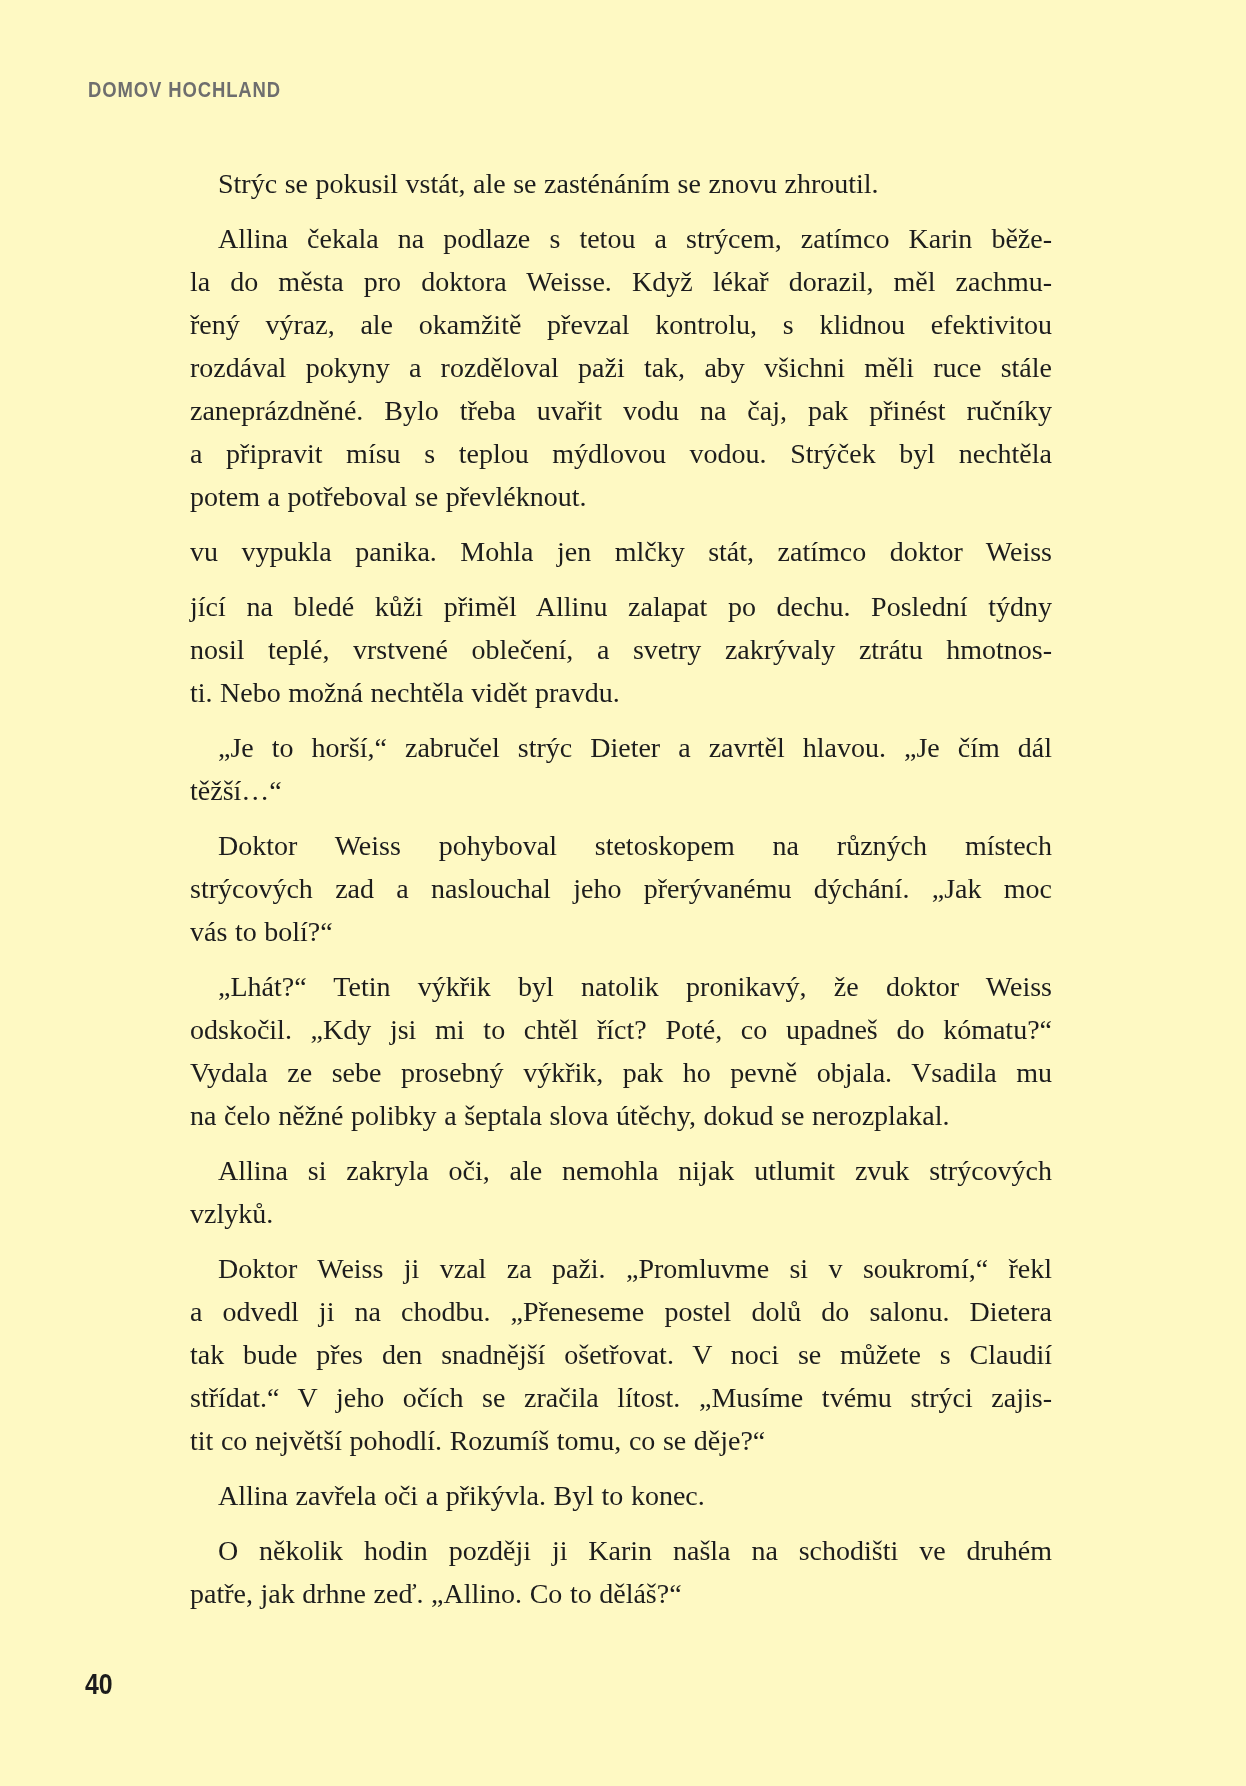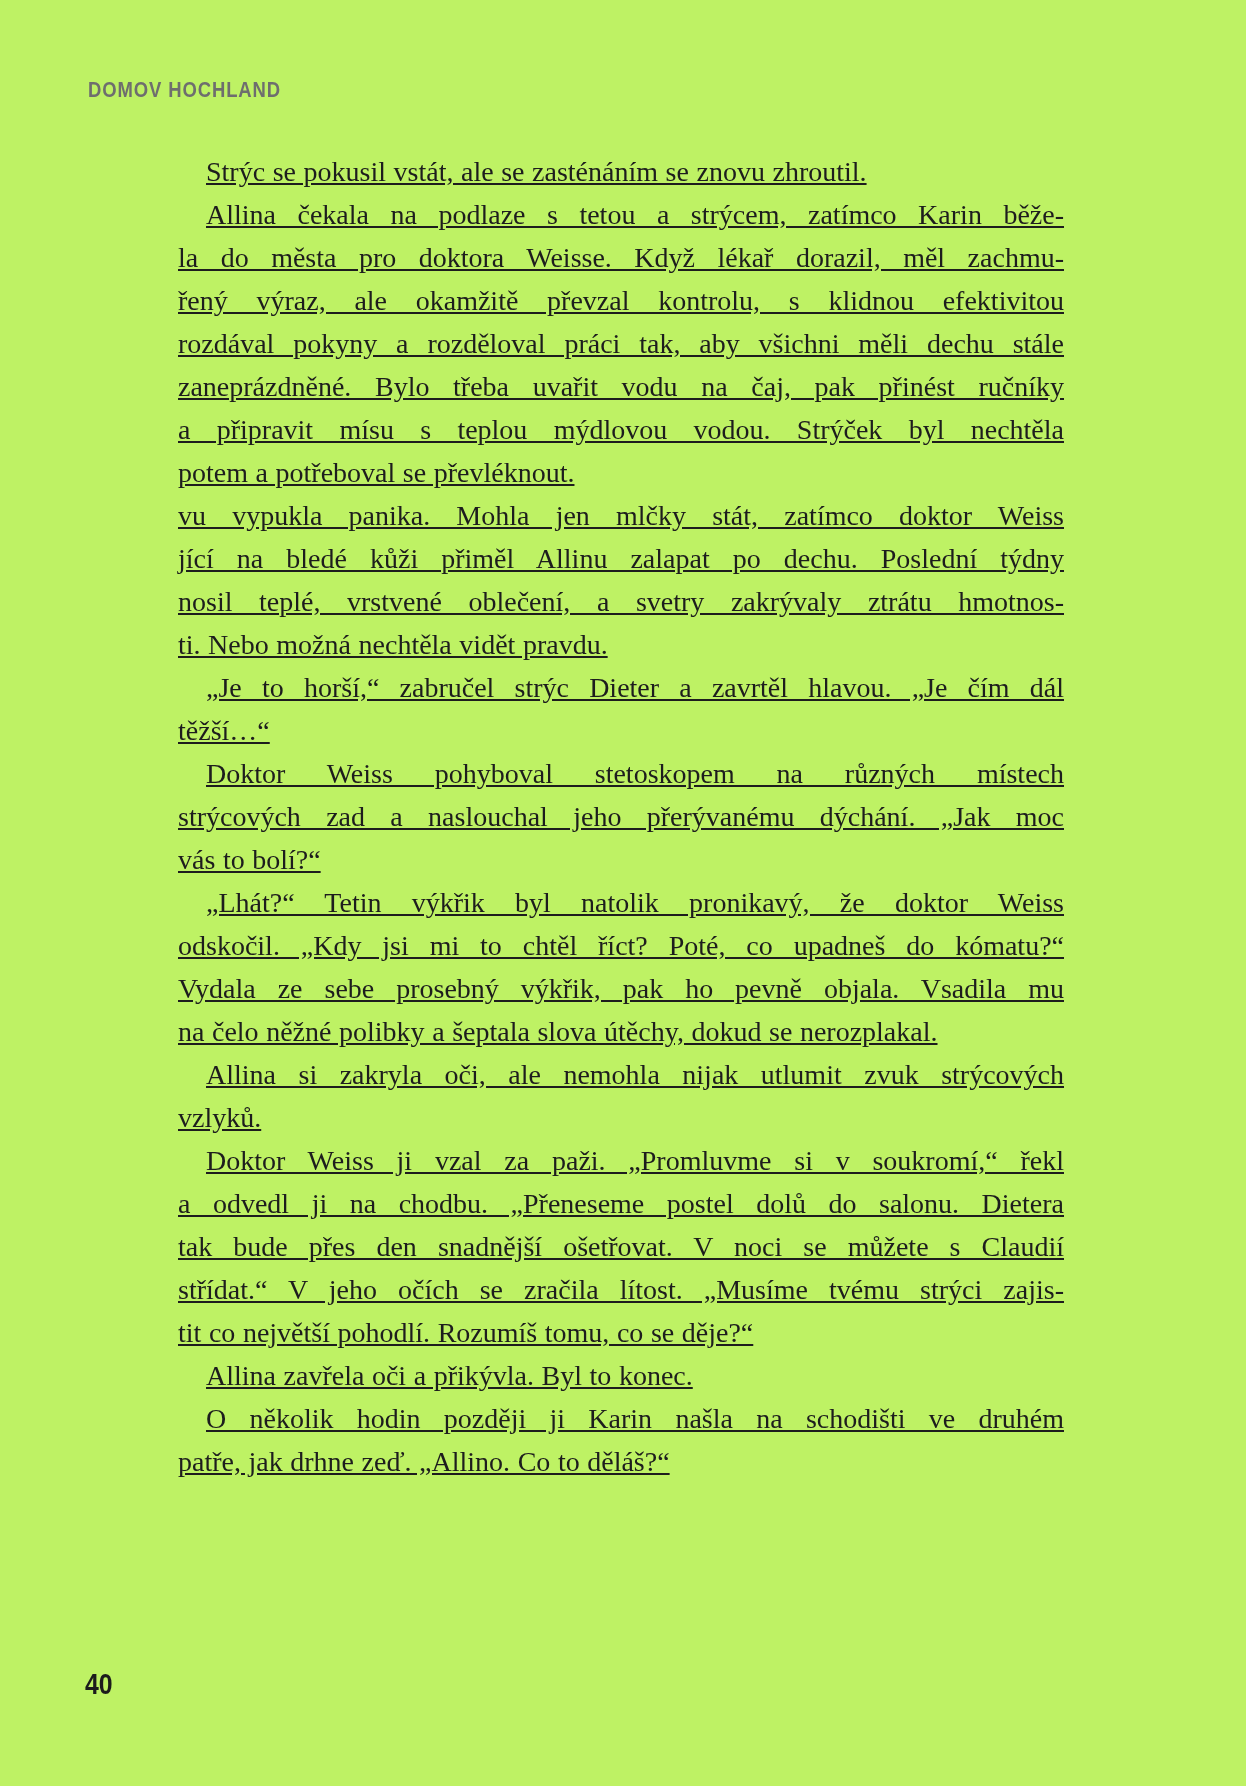--- a/index.html
+++ b/index.html
@@ -4,21 +4,21 @@
 <style>
   html, body {
     margin: 0;
     padding: 0;
     background: #ffffff;
   }
   .page {
     position: relative;
     width: 1246px;
     height: 1786px;
-    background: #bef264;
+    background: #fef9c3;
     overflow: hidden;
     font-family: "Liberation Serif", serif;
   }
   .running-header {
     position: absolute;
     left: 88px;
     top: 76px;
     font-family: "Liberation Sans", sans-serif;
     font-weight: 700;
     font-size: 21px;
@@ -31,21 +31,21 @@
   .body-text {
     position: absolute;
     left: 178px;
     top: 150px;
     width: 886px;
     font-size: 28px;
     line-height: 43px;
     color: #1d1d1d;
     hyphens: none;
   }
-  .para { margin: 0; text-decoration: underline; }
+  .para { margin: 12px; }
   .para .line {
     text-align: justify;
     text-align-last: justify;
     word-spacing: 0.02em;
   }
   .para .line.first {
     text-indent: 28px;
   }
   .para .line.last {
     text-align-last: left;
@@ -69,21 +69,21 @@
   <div class="running-header">DOMOV HOCHLAND</div>
 
   <div class="body-text">
       <div class="para">
         <div class="line first last">Strýc se pokusil vstát, ale se zasténáním se znovu zhroutil.</div>
       </div>
       <div class="para">
         <div class="line first">Allina čekala na podlaze s tetou a strýcem, zatímco Karin běže-</div>
         <div class="line">la do města pro doktora Weisse. Když lékař dorazil, měl zachmu-</div>
         <div class="line">řený výraz, ale okamžitě převzal kontrolu, s klidnou efektivitou</div>
-        <div class="line">rozdával pokyny a rozděloval práci tak, aby všichni měli dechu stále</div>
+        <div class="line">rozdával pokyny a rozděloval paži tak, aby všichni měli ruce stále</div>
         <div class="line">zaneprázdněné. Bylo třeba uvařit vodu na čaj, pak přinést ručníky</div>
         <div class="line">a připravit mísu s teplou mýdlovou vodou. Strýček byl nechtěla</div>
         <div class="line last">potem a potřeboval se převléknout.</div>
       </div>
       <div class="para">
         <div class="line">vu vypukla panika. Mohla jen mlčky stát, zatímco doktor Weiss</div>
       </div>
       <div class="para">
         <div class="line">jící na bledé kůži přiměl Allinu zalapat po dechu. Poslední týdny</div>
         <div class="line">nosil teplé, vrstvené oblečení, a svetry zakrývaly ztrátu hmotnos-</div>

